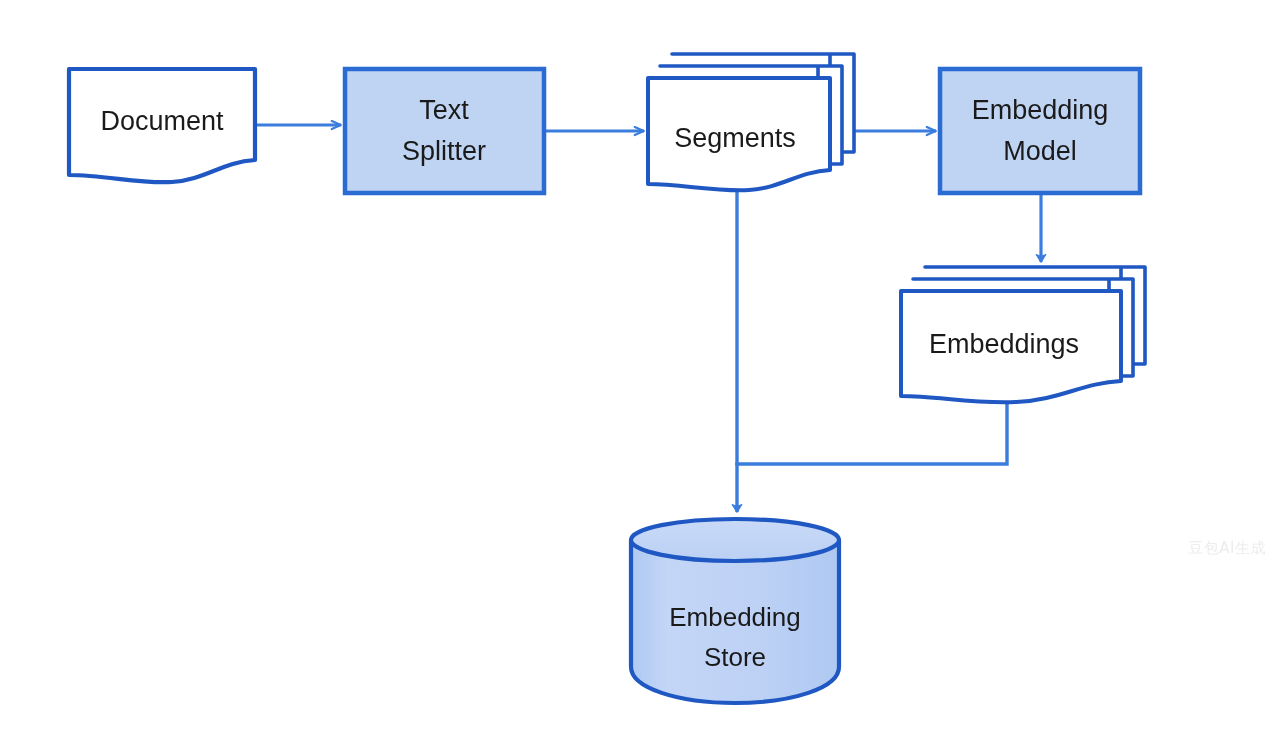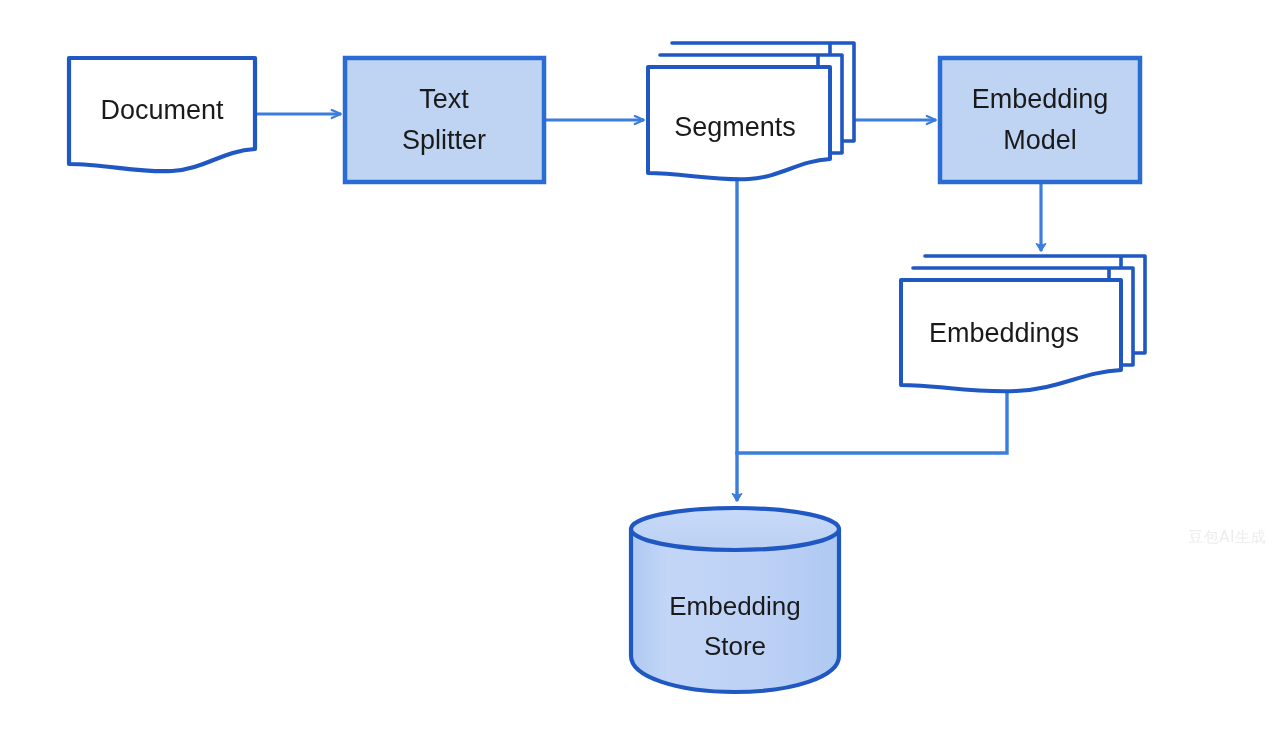--- a/index.html
+++ b/index.html
@@ -9,21 +9,21 @@
   }
   body {
     width: 1280px;
     height: 736px;
     overflow: hidden;
     font-family: "Liberation Sans", "DejaVu Sans", sans-serif;
     position: relative;
   }
   #canvas-root {
     position: absolute;
-    left: 0; top: 1px;
+    left: 0; top: 12px;
     width: 1280px;
     height: 556px;
   }
   svg#diagram {
     display: block;
     width: 1280px;
     height: 736px;
   }
   .node-label {
     font-family: "Liberation Sans", "DejaVu Sans", sans-serif;

